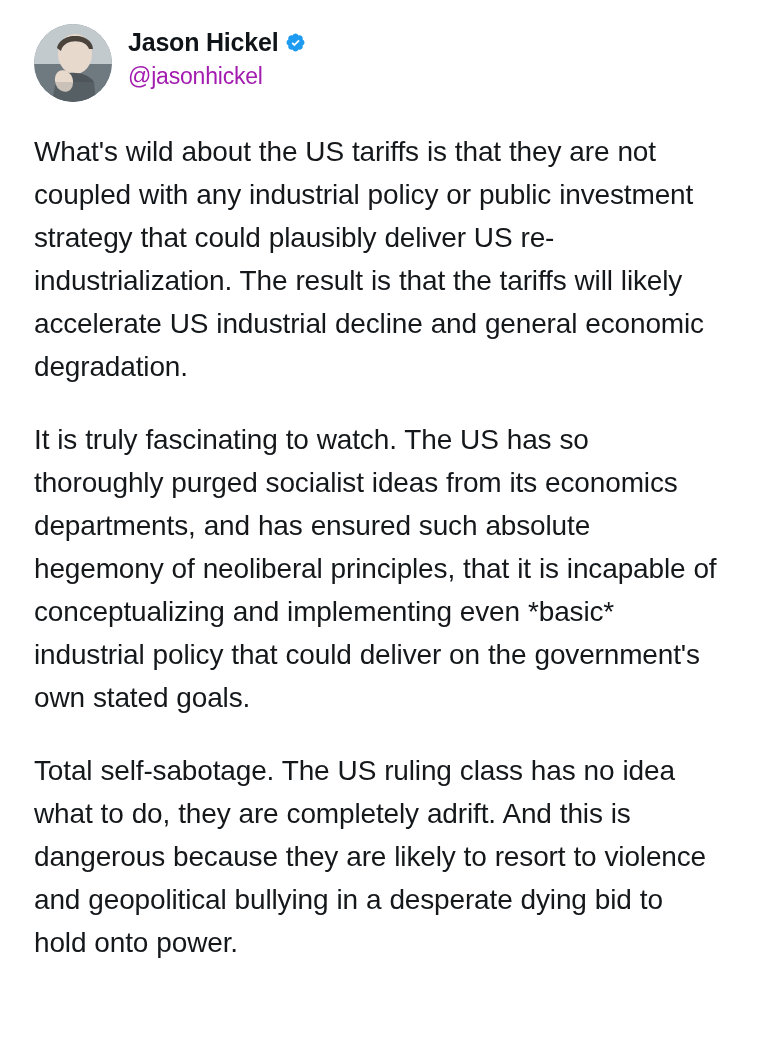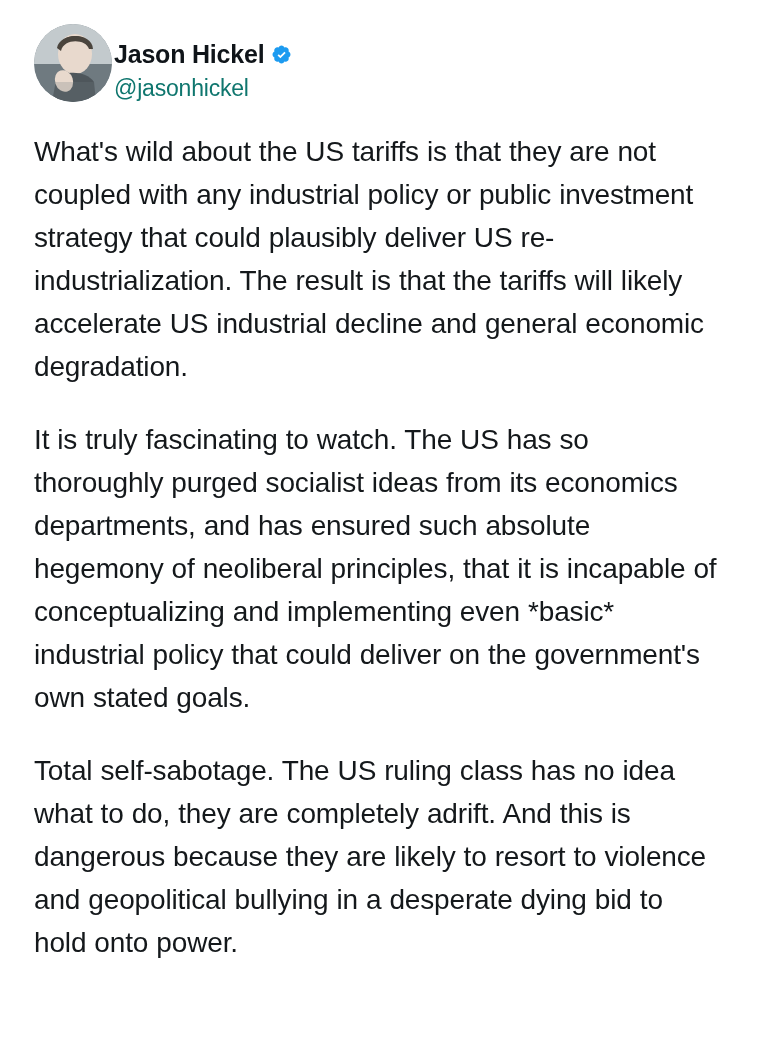--- a/index.html
+++ b/index.html
@@ -16,22 +16,22 @@
   }
   .tweet {
     width: 757px;
     height: 1052px;
     box-sizing: border-box;
     padding: 24px 34px 0 34px;
     background: #ffffff;
   }
   .tweet-header {
     display: flex;
-    align-items: flex-end;
-    gap: 2px;
+    align-items: flex-start;
+    gap: 16px;
     margin-bottom: 28px;
   }
   .avatar {
     width: 78px;
     height: 78px;
     border-radius: 50%;
     overflow: hidden;
     flex: 0 0 78px;
     background: #b9c0c4;
     position: relative;
@@ -61,21 +61,21 @@
   }
   .verified-badge {
     width: 21px;
     height: 21px;
     display: inline-block;
     flex: 0 0 21px;
   }
   .verified-badge svg { display: block; }
   .handle {
     font-size: 23px;
-    color: #0f766e;
+    color: #a21caf;
     margin-top: 8px;
     letter-spacing: -0.2px;
   }
   .tweet-body {
     font-size: 28px;
     line-height: 43px;
     color: #14181b;
     letter-spacing: -0.15px;
     word-spacing: 0.4px;
   }

